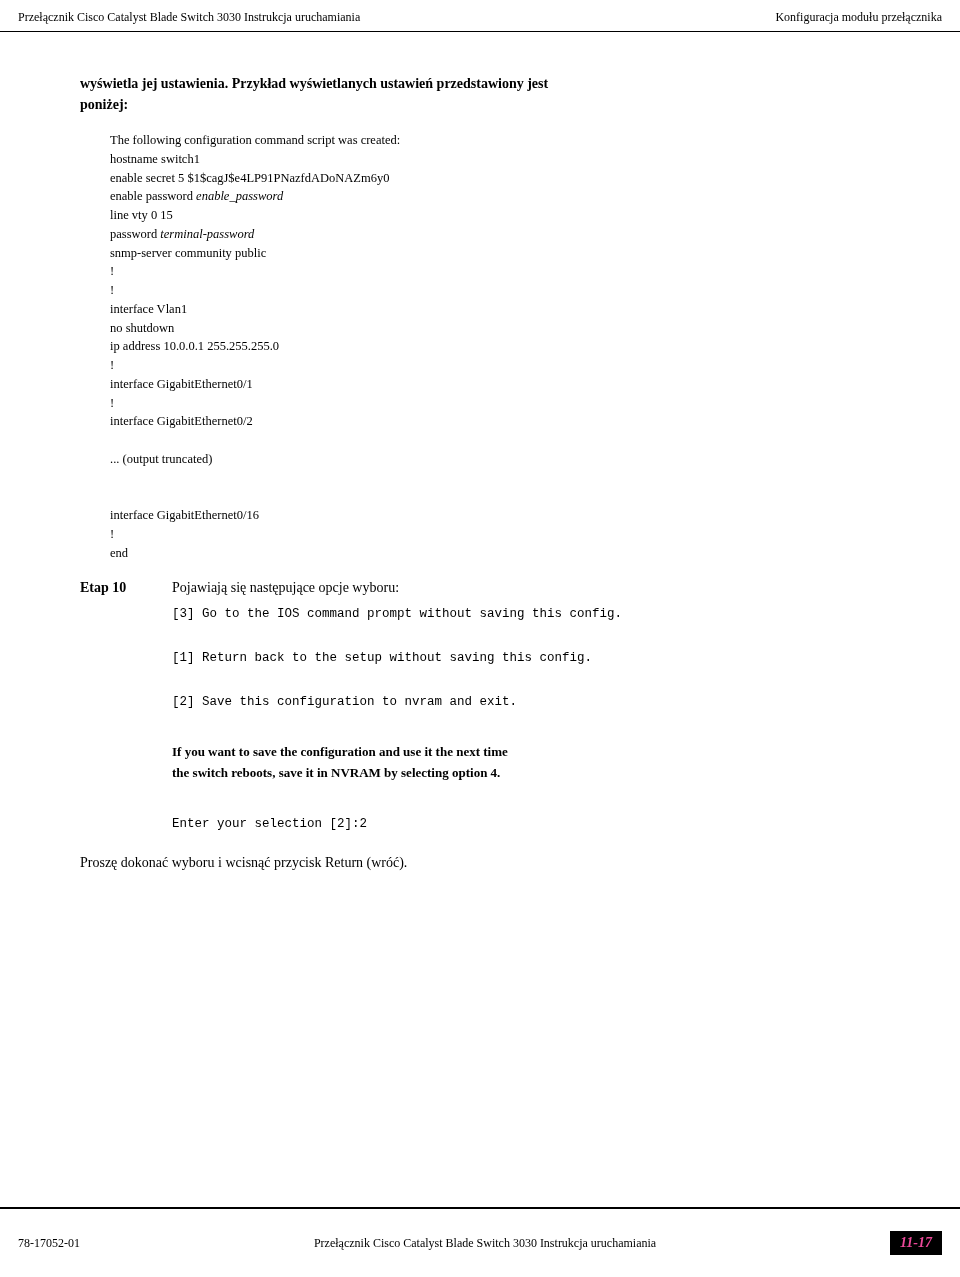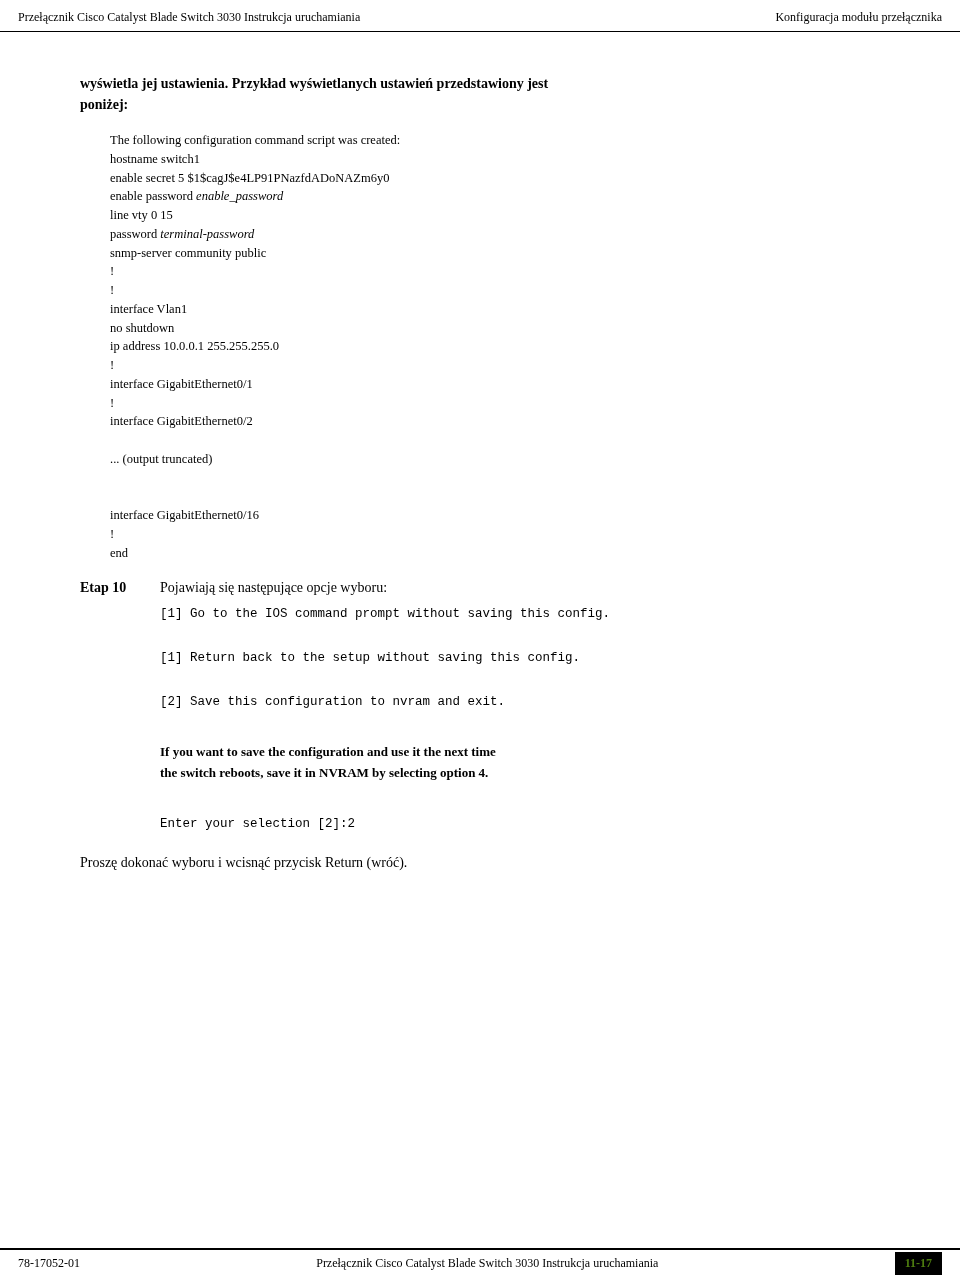--- a/index.html
+++ b/index.html
@@ -1,15 +1,15 @@
 <!DOCTYPE html>
 <html><head>
   <meta charset="utf-8">
   <style>
-    * { margin: 0; padding: 0; box-sizing: border-box; }
+    * { margin: 0; padding: 0; box-sizing: border-box; gap: 12px; }
 
     body {
       font-family: 'Times New Roman', Times, serif;
       font-size: 14px;
       background: #ffffff;
       color: #000000;
       width: 960px;
       min-height: 1277px;
       position: relative;
     }
@@ -38,40 +38,41 @@
     
     .page-footer {
       position: absolute;
       bottom: 0;
       left: 0;
       right: 0;
       border-top: 2px solid #000;
       display: flex;
       justify-content: space-between;
       align-items: center;
-      padding: 2px 18px;
+      padding: 22px 18px;
     }
 
     .footer-left {
       font-size: 12px;
       color: #000;
     }
 
     .footer-center {
       font-size: 12px;
       color: #000;
       text-align: center;
     }
 
     .footer-right {
       background: #000;
-      color: #4d7c0f;
-      font-size: 12px;
+      color: #ec4899;
+      font-size: 14px;
       font-weight: bold;
       padding: 4px 10px;
+      font-style: italic;
     }
 
     
     .main-content {
       padding: 20px 80px 80px 80px;
     }
 
     
     .section-heading {
       font-size: 14px;
@@ -182,21 +183,21 @@
 
 interface GigabitEthernet0/16
 !
 end</div>
 
   <div class="step-row">
     <div class="step-label">Etap 10</div>
     <div class="step-content">
       <p>Pojawiają się następujące opcje wyboru:</p>
 
-      <div class="mono-line">[1] Go to the IOS command prompt without saving this config.</div>
+      <div class="mono-line">[3] Go to the IOS command prompt without saving this config.</div>
       <br>
       <div class="mono-line">[1] Return back to the setup without saving this config.</div>
       <br>
       <div class="mono-line">[2] Save this configuration to nvram and exit.</div>
       <br>
       <div class="regular-text">
         <span>If you want to save the configuration and use it the next time</span><br>
         <span>the switch reboots, save it in NVRAM by selecting option 4.</span>
       </div>
       <br>

